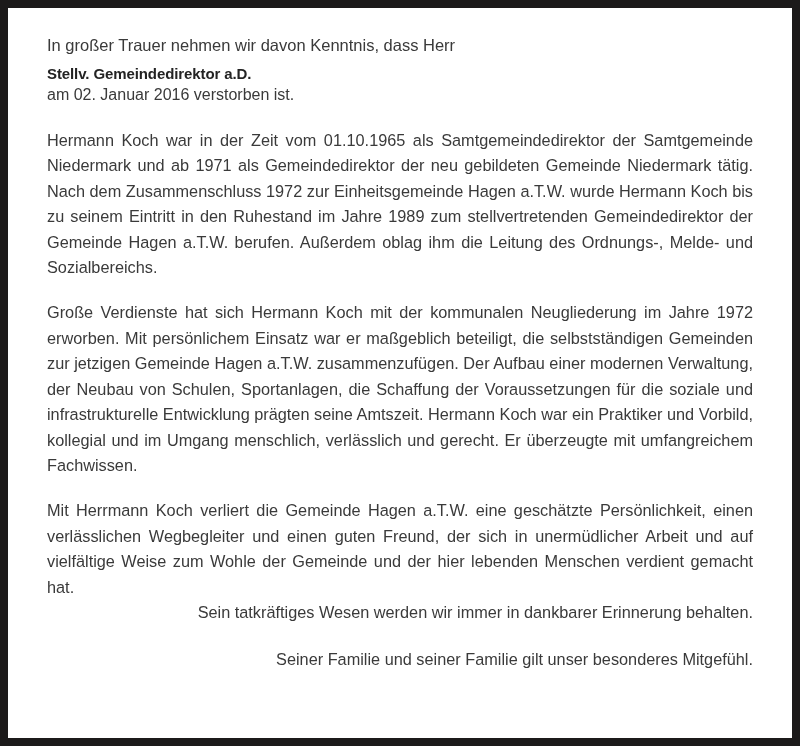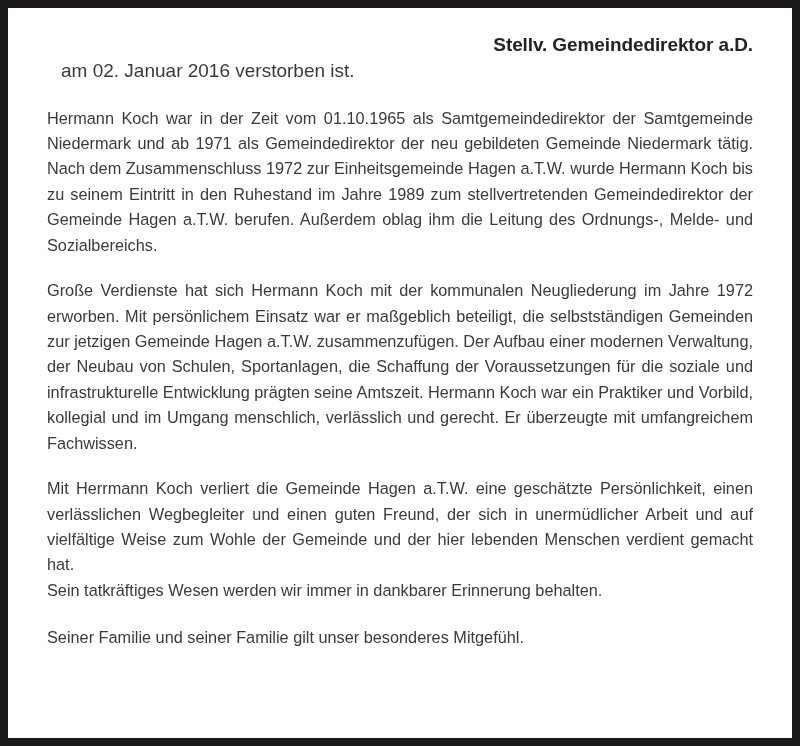--- a/index.html
+++ b/index.html
@@ -30,76 +30,77 @@
   
   .intro-line {
     font-size: 16.5px;
     line-height: 1.35;
     color: #3a3a3a;
     margin: 0 0 9px 0;
     text-align: left;
   }
 
   .role-title {
-    text-align: right;
-    font-size: 19px;
+    text-align: left;
+    font-size: 15px;
     font-weight: bold;
     color: #232323;
     letter-spacing: -0.1px;
     margin: 0 0 2px 0;
   }
 
   .deceased-name {
     text-align: center;
     font-size: 43px;
     font-weight: bold;
     color: #1f1f1f;
     letter-spacing: -0.4px;
     line-height: 1.18;
     margin: 0 0 6px 0;
   }
 
   .death-line {
-    font-size: 19px;
+    font-size: 16px;
     line-height: 1.35;
     color: #3a3a3a;
-    margin: 0 0 22px 14px;
+    margin: 0 0 22px 0;
     text-align: left;
   }
 
   
   .body-par {
     font-size: 16.3px;
     line-height: 1.56;
     color: #3a3a3a;
     text-align: justify;
     text-justify: inter-word;
     margin: 12px 0 20px 0;
     hyphens: manual;
   }
 
   .plain-line {
     font-size: 16.3px;
     line-height: 1.56;
     color: #3a3a3a;
-    text-align: left;
+    text-align: right;
     margin: 0 0 20px 0;
   }
 
   .tight {
     margin-top: -20px;
     margin-bottom: 22px;
   }
 </style>
 </head>
 <body>
 
 <div class="notice">
   <div class="inner">
 
+    <p class="intro-line">In großer Trauer nehmen wir davon Kenntnis, dass Herr</p>
 
     <p class="role-title">Stellv. Gemeindedirektor a.D.</p>
 
 
     <p class="death-line">am 02. Januar 2016 verstorben ist.</p>
 
     <p class="body-par">Hermann Koch war in der Zeit vom 01.10.1965 als Samtgemeindedirektor der Samtgemeinde Niedermark und ab 1971 als Gemeindedirektor der neu gebildeten Gemeinde Niedermark tätig. Nach dem Zusammenschluss 1972 zur Einheitsgemeinde Hagen a.T.W. wurde Hermann Koch bis zu seinem Eintritt in den Ruhestand im Jahre 1989 zum stellvertretenden Gemeindedirektor der Gemeinde Hagen a.T.W. berufen. Außerdem oblag ihm die Leitung des Ordnungs-, Melde- und Sozialbereichs.</p>
 
     <p class="body-par">Große Verdienste hat sich Hermann Koch mit der kommunalen Neugliederung im Jahre 1972 erworben. Mit persönlichem Einsatz war er maßgeblich beteiligt, die selbstständigen Gemeinden zur jetzigen Gemeinde Hagen a.T.W. zusammenzufügen. Der Aufbau einer modernen Verwaltung, der Neubau von Schulen, Sportanlagen, die Schaffung der Voraussetzungen für die soziale und infrastrukturelle Entwicklung prägten seine Amtszeit. Hermann Koch war ein Praktiker und Vorbild, kollegial und im Umgang menschlich, verlässlich und gerecht. Er überzeugte mit umfangreichem Fachwissen.</p>
 

